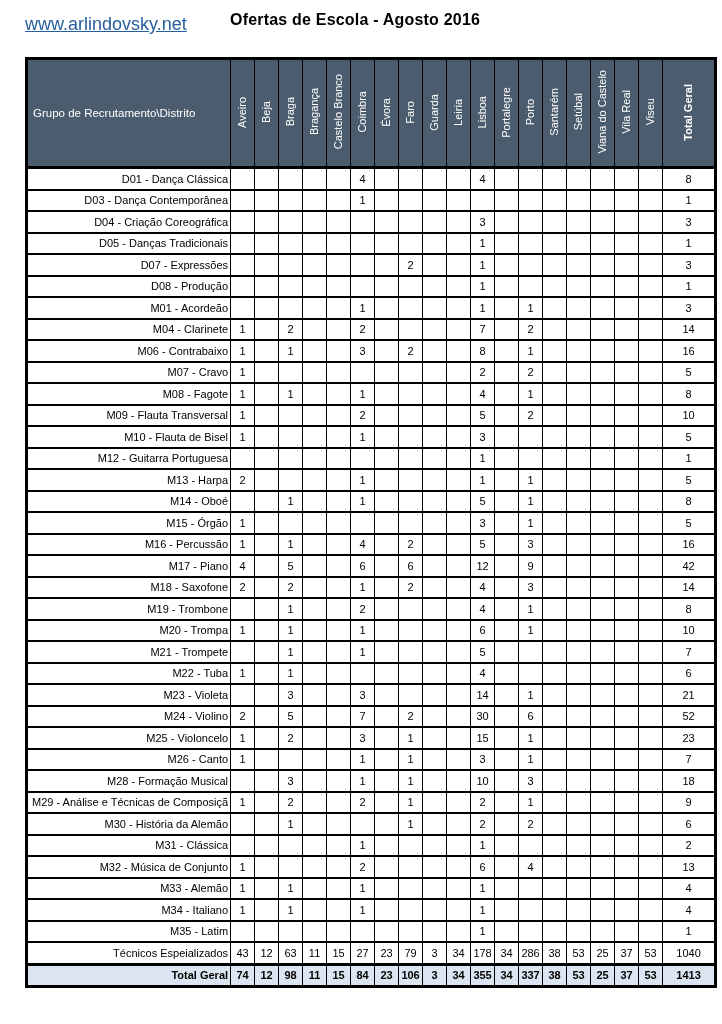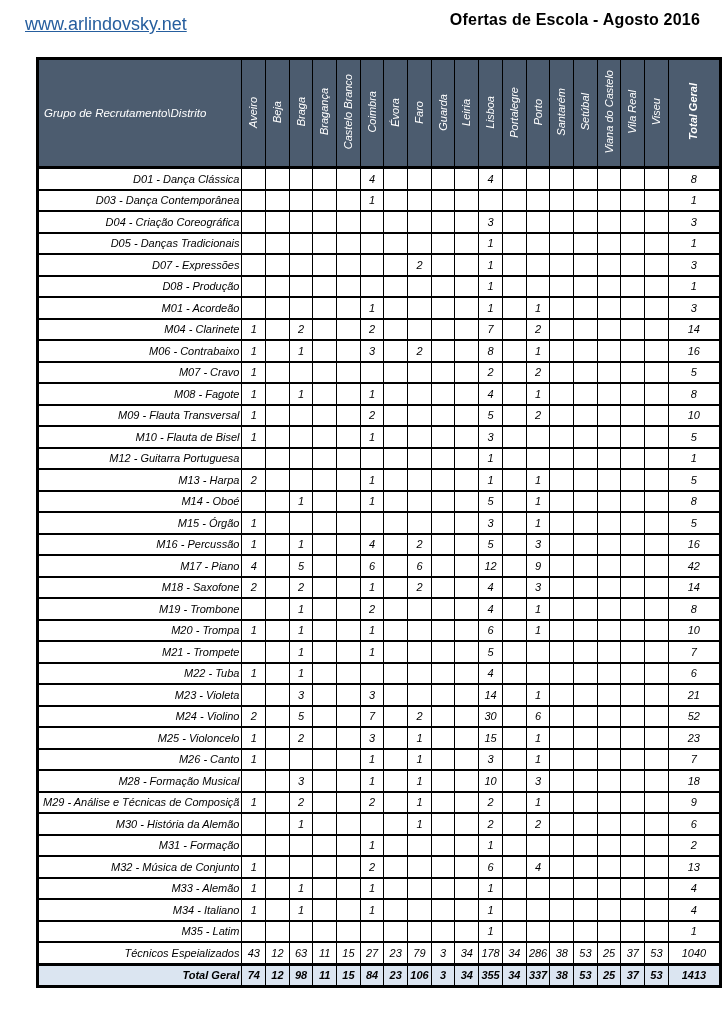--- a/index.html
+++ b/index.html
@@ -4,24 +4,24 @@
 <style>
   :root{
     --header-bg:#4c5c6f; --header-text:#ffffff; --total-bg:#dbe5f1;
     --link-color:#265e9e; --border-color:#000000;
   }
   html,body{margin:0;padding:0;}
   body{width:722px;height:1024px;position:relative;background:#ffffff;
        font-family:"Liberation Sans",sans-serif;color:#000;}
   .site-link{position:absolute;left:25px;top:14px;font-size:18px;
        color:var(--link-color);text-decoration:underline;cursor:pointer;}
-  .page-title{position:absolute;left:230px;top:11px;width:470px;text-align:right;
+  .page-title{position:absolute;left:230px;top:11px;width:470px;text-align:left;
        font-size:16px;font-weight:bold;letter-spacing:.2px;}
-  table.offers{position:absolute;left:36px;top:57px;border-collapse:collapse;
-       table-layout:fixed;border:3px solid var(--border-color);font-style:italic;}
+  table.offers{position:absolute;left:25px;top:57px;border-collapse:collapse;
+       table-layout:fixed;border:3px solid var(--border-color);}
   thead th{background:var(--header-bg);color:var(--header-text);
        border:1px solid var(--border-color);border-bottom:3px solid var(--border-color);
        height:106px;font-weight:normal;font-size:11px;vertical-align:middle;
        text-align:center;padding:0;}
   th.corner{text-align:left;padding-left:5px;font-size:11.5px;}
   .vtext{writing-mode:vertical-rl;transform:rotate(180deg);white-space:nowrap;
        display:inline-block;line-height:1;}
   thead th:last-child .vtext{font-weight:bold;}
   tbody td{border:1px solid var(--border-color);border-top-width:2px;
        border-bottom-width:2px;height:19.5px;font-size:11px;text-align:center;
@@ -759,21 +759,21 @@
         <td></td>
         <td>2</td>
         <td></td>
         <td></td>
         <td></td>
         <td></td>
         <td></td>
         <td>6</td>
       </tr>
       <tr>
-        <td class="label">M31 - Formação</td>
+        <td class="label">M31 - Clássica</td>
         <td></td>
         <td></td>
         <td></td>
         <td></td>
         <td></td>
         <td>1</td>
         <td></td>
         <td></td>
         <td></td>
         <td></td>

